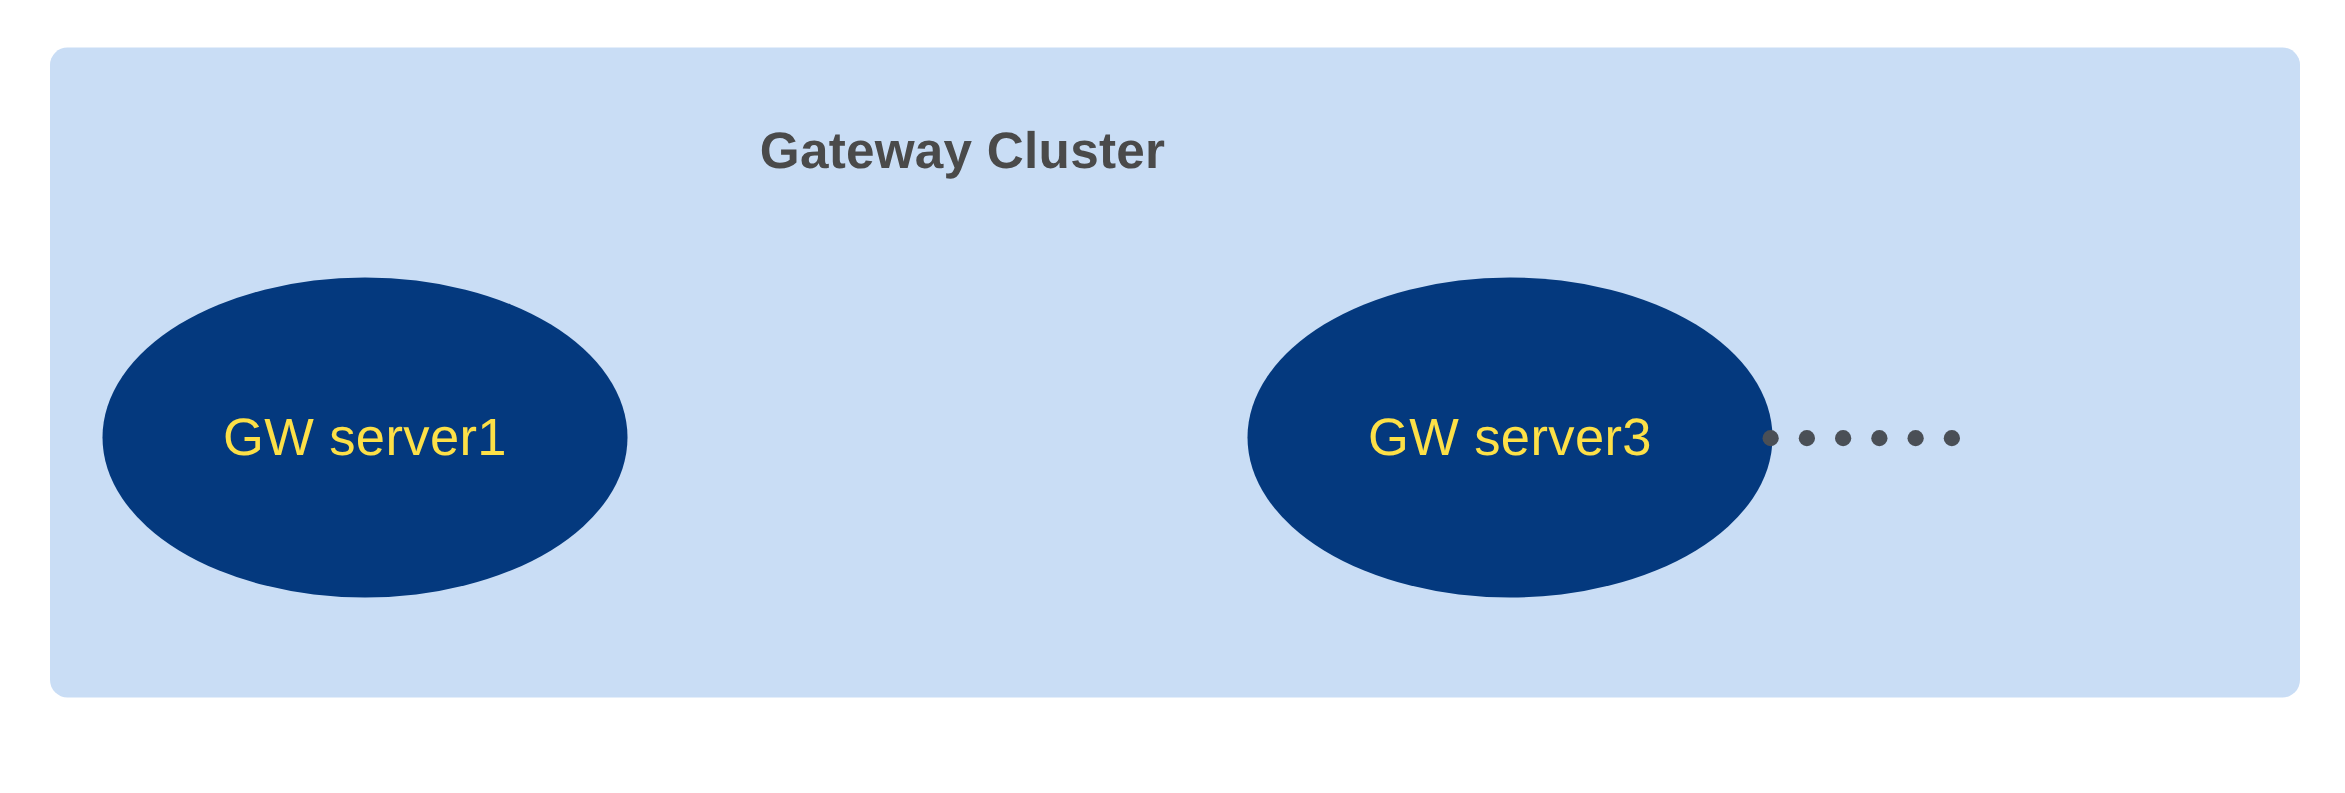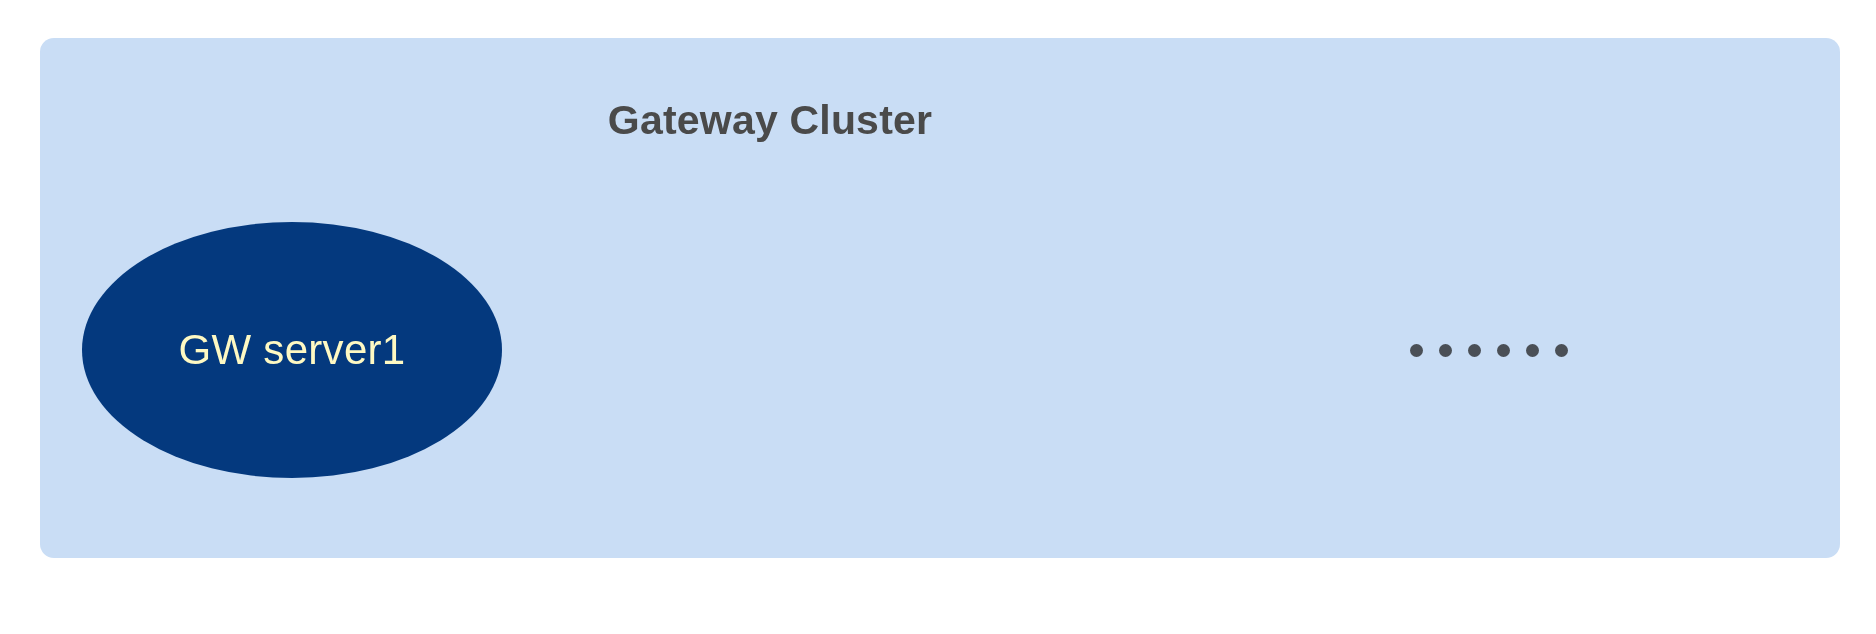--- a/index.html
+++ b/index.html
@@ -59,21 +59,21 @@
     border-radius: 50% / 50%;
     display: flex;
     align-items: center;
     justify-content: center;
   }
   #server-node-1 { left: 42px; }
   #server-node-2 { left: 500px; }
   #server-node-3 { left: 958px; }
 
   .server-node-label {
-    color: #fef9c3;
+    color: #fde047;
     font-size: 42px;
     font-weight: normal;
     line-height: 1;
     white-space: nowrap;
     letter-spacing: 0.3px;
   }
 
   
   #more-servers-indicator {
     position: absolute;
@@ -101,20 +101,23 @@
 
   <div id="cluster-box">
 
     <div id="cluster-title">Gateway Cluster</div>
 
     <div class="server-node" id="server-node-1">
       <span class="server-node-label">GW server1</span>
     </div>
 
 
+    <div class="server-node" id="server-node-3">
+      <span class="server-node-label">GW server3</span>
+    </div>
 
     <div id="more-servers-indicator">
       <span class="ellipsis-dot"></span>
       <span class="ellipsis-dot"></span>
       <span class="ellipsis-dot"></span>
       <span class="ellipsis-dot"></span>
       <span class="ellipsis-dot"></span>
       <span class="ellipsis-dot"></span>
     </div>
 

